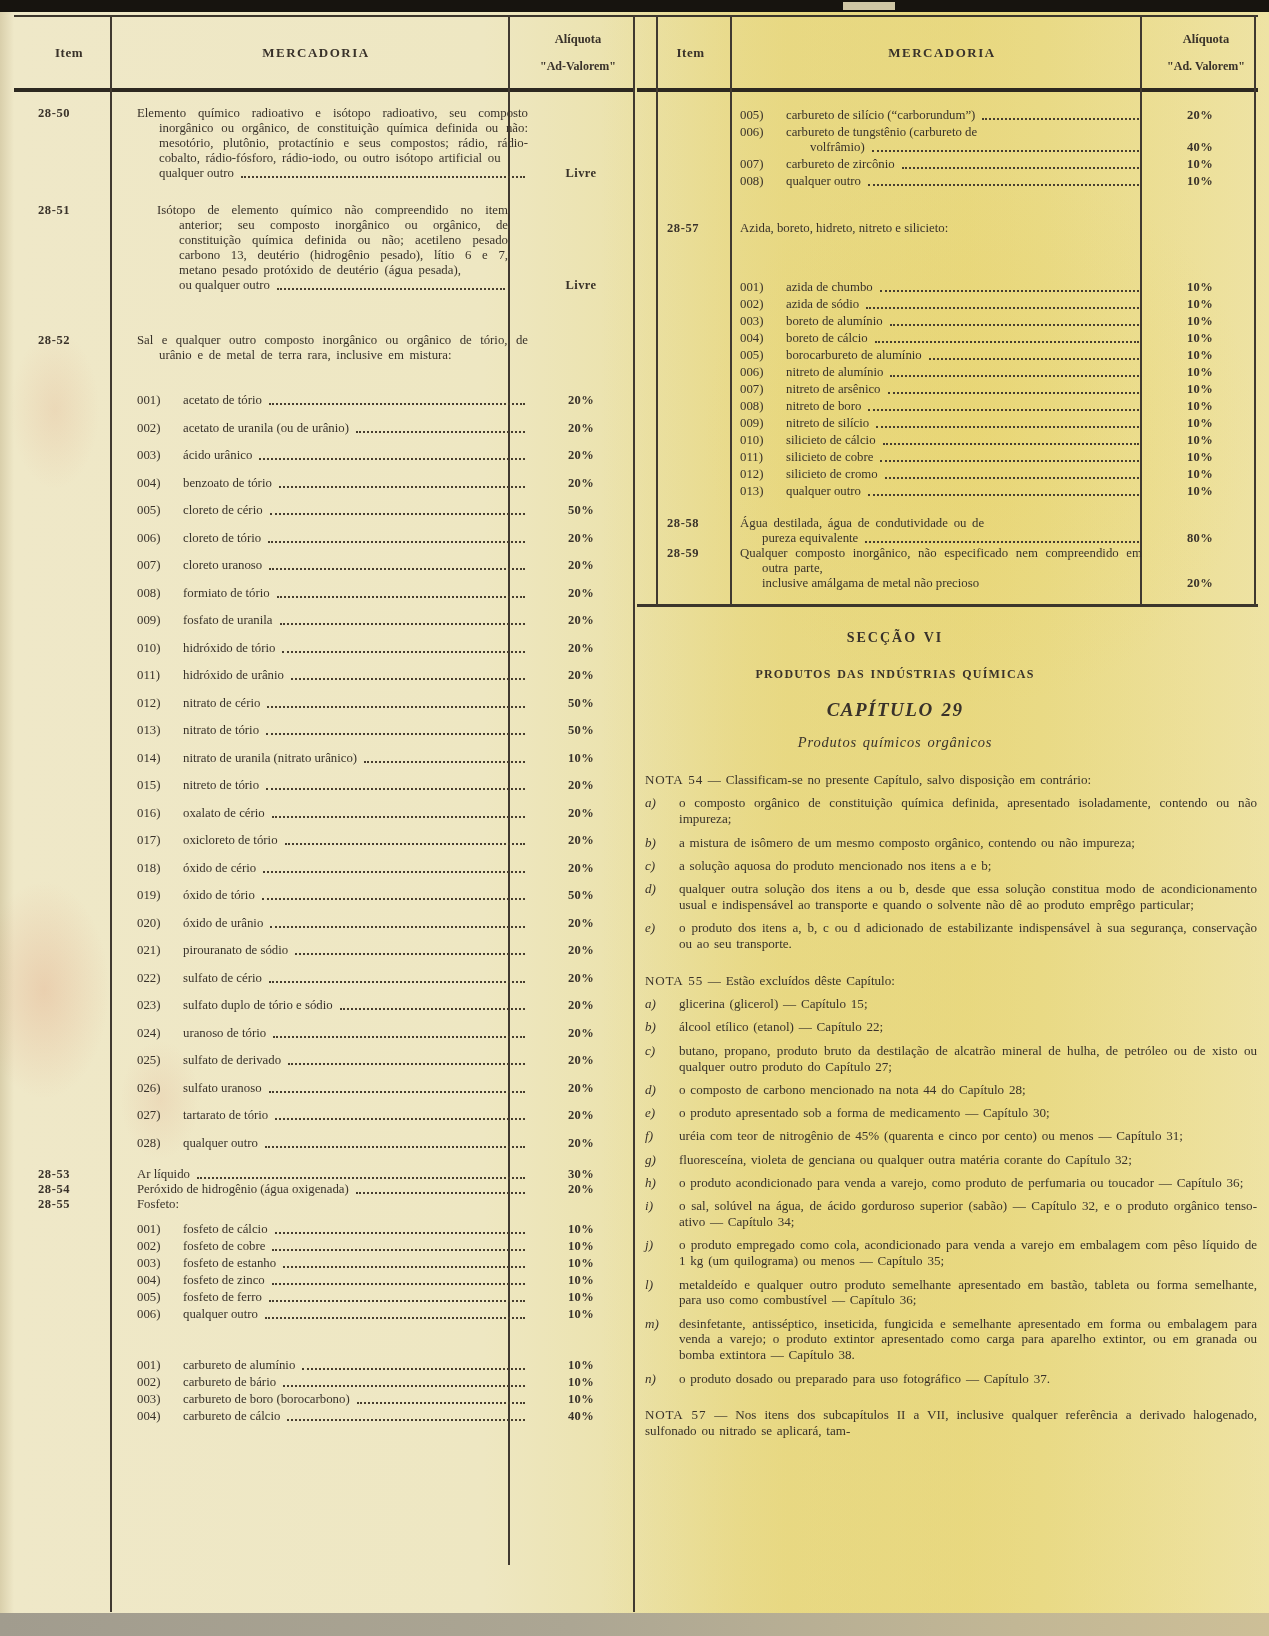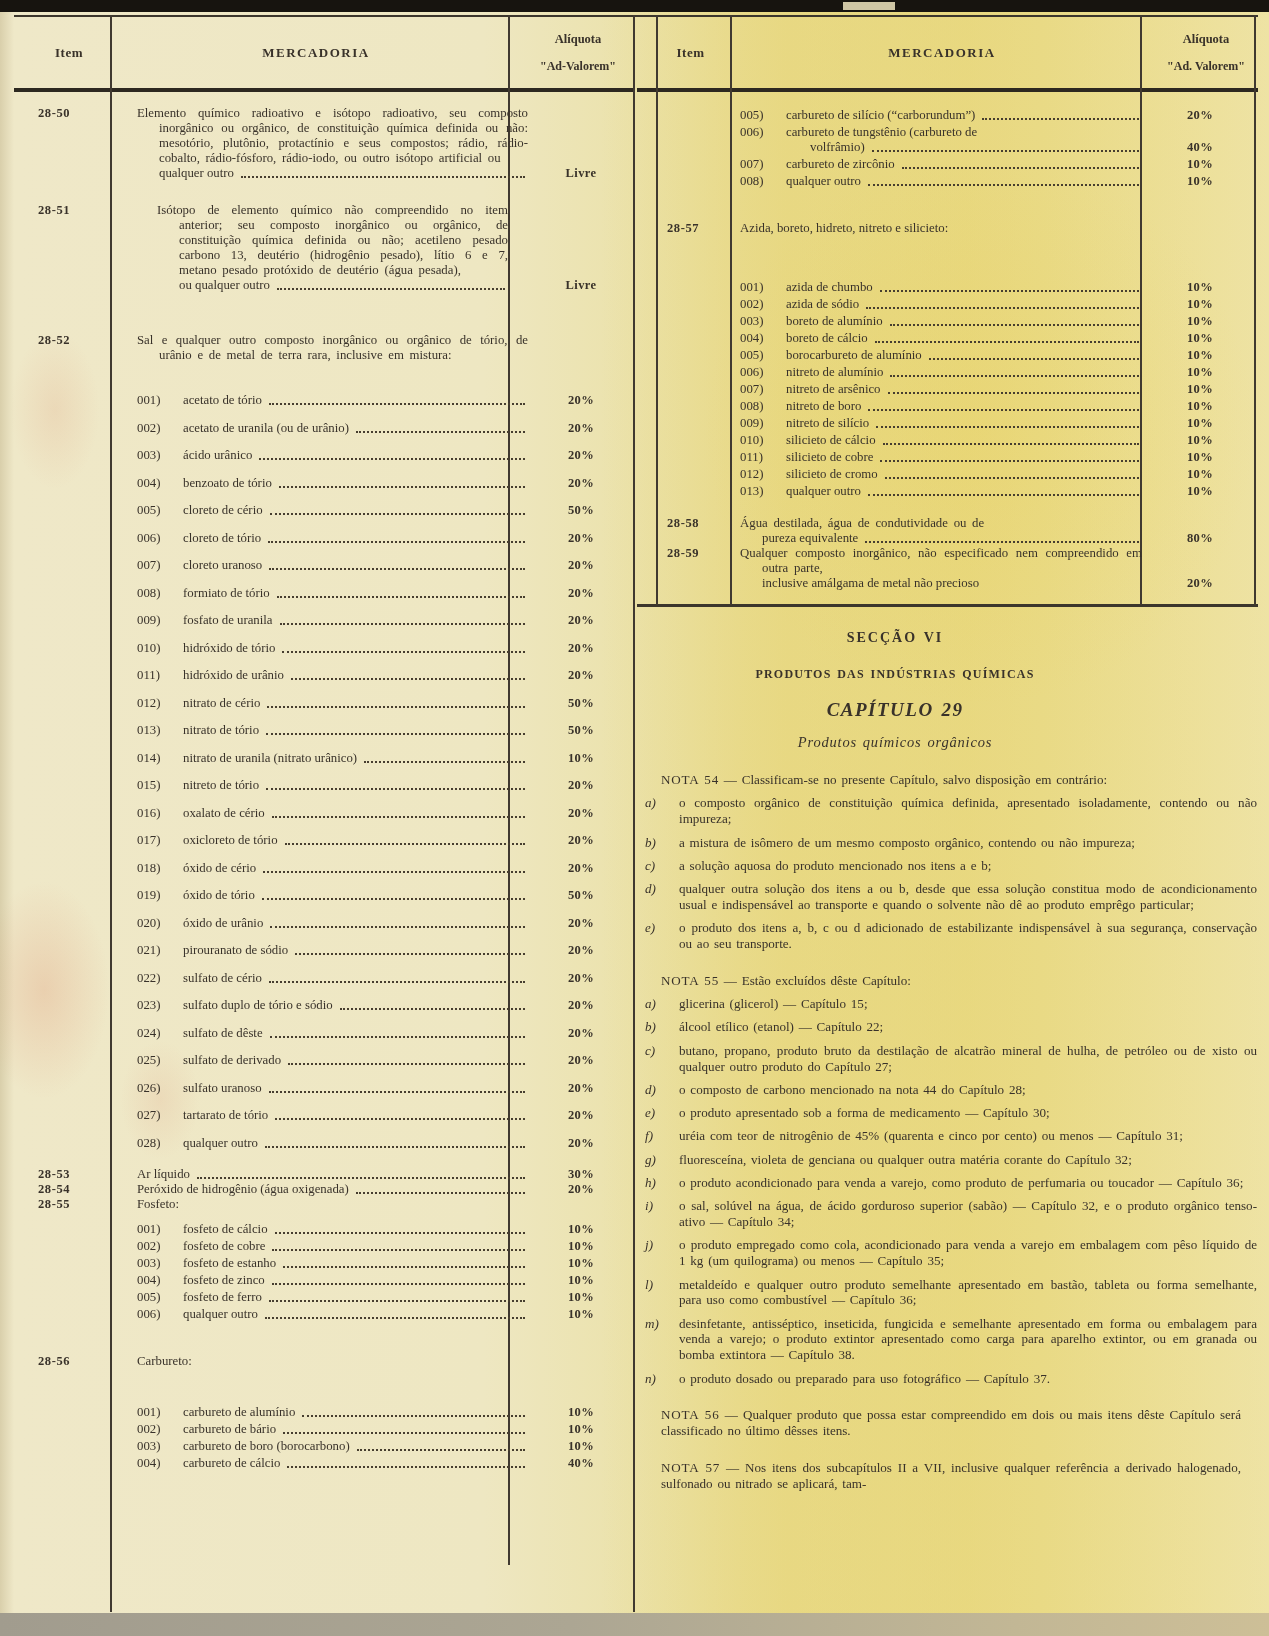--- a/index.html
+++ b/index.html
@@ -49,21 +49,21 @@
   .gap-g{margin-top:32px;} .gap-h{margin-top:36px;} .gap-i{margin-top:16px;}
   .gap-j{margin-top:44px;} .gap-k{margin-top:17px;}
   
   .notes{position:absolute;left:645px;top:620px;width:612px;font-size:13.1px;
     line-height:15.8px;word-spacing:1.5px;}
   .headings{width:500px;text-align:center;}
   .h-sec{margin-top:10px;font-weight:700;font-size:14px;letter-spacing:2px;}
   .h-prod{margin-top:21px;font-weight:700;font-size:12px;letter-spacing:1.2px;}
   .h-cap{margin-top:19px;font-weight:700;font-style:italic;font-size:19px;letter-spacing:1.5px;}
   .h-sub{margin-top:18px;font-style:italic;font-size:14.5px;letter-spacing:.8px;}
-  .note-p{margin:21px 16px 7px;text-align:justify;}
+  .note-p{margin:21px 0 7px;text-align:justify;}
   .note-p .nh{letter-spacing:.8px;}
   .ni{display:flex;margin:7.5px 0;}
   .nl{flex:none;width:34px;font-style:italic;}
   .nt{flex:1;text-align:justify;}
 </style>
 </head>
 <body>
 
 <div class="page">
 
@@ -347,21 +347,21 @@
           <span class="snum">023)</span>
           <span class="stxt">sulfato duplo de tório e sódio</span>
           <span class="lead"></span>
         </div>
         <div class="c-rate">20%</div>
       </div>
       <div class="row sw">
         <div class="c-item"></div>
         <div class="c-desc dline">
           <span class="snum">024)</span>
-          <span class="stxt">sulfato de dêste</span>
+          <span class="stxt">uranoso de tório</span>
           <span class="lead"></span>
         </div>
         <div class="c-rate">20%</div>
       </div>
       <div class="row sw">
         <div class="c-item"></div>
         <div class="c-desc dline">
           <span class="snum">025)</span>
           <span class="stxt">sulfato de derivado</span>
           <span class="lead"></span>
@@ -470,29 +470,20 @@
         <div class="c-rate">10%</div>
       </div>
       <div class="row st">
         <div class="c-item"></div>
         <div class="c-desc dline">
           <span class="snum">006)</span>
           <span class="stxt">qualquer outro</span>
           <span class="lead"></span>
         </div>
         <div class="c-rate">10%</div>
-      </div>
-      <div class="row gap-g">
-        <div class="c-item">28-56</div>
-        <div class="c-desc">
-          <div class="dline">
-            <span>Carbureto:</span>
-          </div>
-        </div>
-        <div class="c-rate"></div>
       </div>
       <div class="row st gap-h">
         <div class="c-item"></div>
         <div class="c-desc dline">
           <span class="snum">001)</span>
           <span class="stxt">carbureto de alumínio</span>
           <span class="lead"></span>
         </div>
         <div class="c-rate">10%</div>
       </div>
@@ -790,18 +781,17 @@
           <span class="nt">metaldeído e qualquer outro produto semelhante apresentado em bastão, tableta ou forma semelhante, para uso como combustível — Capítulo 36;</span>
         </div>
         <div class="ni">
           <span class="nl">m)</span>
           <span class="nt">desinfetante, antisséptico, inseticida, fungicida e semelhante apresentado em forma ou embalagem para venda a varejo; o produto extintor apresentado como carga para aparelho extintor, ou em granada ou bomba extintora — Capítulo 38.</span>
         </div>
         <div class="ni">
           <span class="nl">n)</span>
           <span class="nt">o produto dosado ou preparado para uso fotográfico — Capítulo 37.</span>
         </div>
-        <p class="note-p"><span class="nh">NOTA 56</span> — Qualquer produto que possa estar compreendido em dois ou mais itens dêste Capítulo será classificado no último dêsses itens.</p>
         <p class="note-p"><span class="nh">NOTA 57</span> — Nos itens dos subcapítulos II a VII, inclusive qualquer referência a derivado halogenado, sulfonado ou nitrado se aplicará, tam-</p>
       </div>
   </div>
 
 </div>
 
 </body></html>

